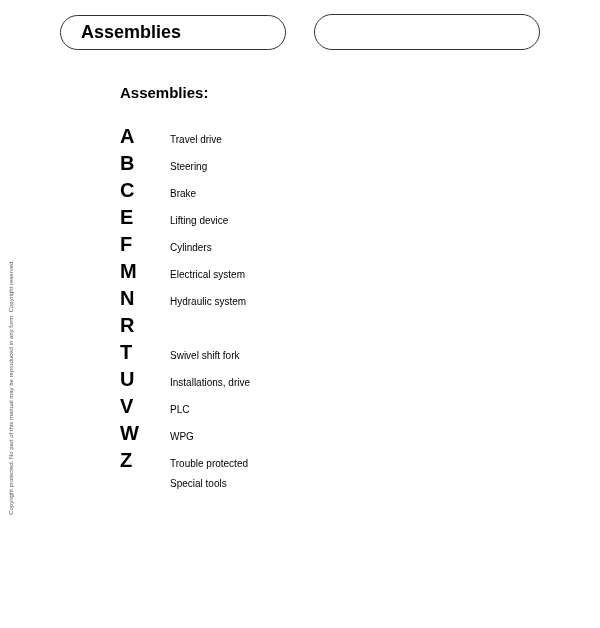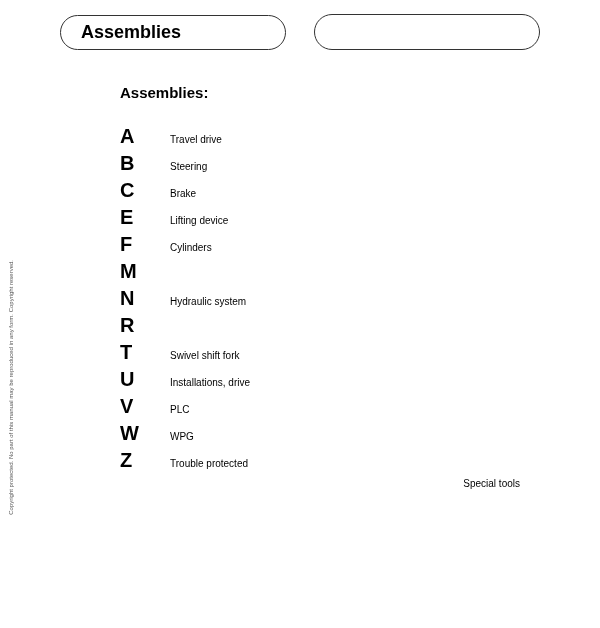--- a/index.html
+++ b/index.html
@@ -37,21 +37,21 @@
 
     .header-box-right {
       border: 1.5px solid #333;
       border-radius: 20px;
       padding: 6px 20px;
       flex: 1;
       height: 36px;
     }
 
     .main-content {
-      padding: 20px 80px 20px 120px;
+      padding: 20px 100px 20px 120px;
     }
 
     .section-title {
       font-weight: bold;
       font-size: 15px;
       margin-bottom: 24px;
     }
 
     .assembly-list {
       display: flex;
@@ -76,21 +76,20 @@
     .description {
       font-size: 10px;
       font-family: Arial, sans-serif;
     }
 
     .assembly-item-indent {
       display: flex;
       align-items: baseline;
       padding-left: 50px;
       margin-top: 2px;
-      justify-content: flex-end;
     }
 
     .copyright-text {
       position: absolute;
       left: 8px;
       top: 260px;
       width: 20px;
       font-size: 6px;
       color: #555;
       line-height: 1.3;
@@ -127,20 +126,21 @@
       <div class="assembly-item">
         <span class="letter">E</span>
         <span class="description">Lifting device</span>
       </div>
       <div class="assembly-item">
         <span class="letter">F</span>
         <span class="description">Cylinders</span>
       </div>
       <div class="assembly-item">
         <span class="letter">M</span>
+        <span class="description">Electrical system</span>
       </div>
       <div class="assembly-item">
         <span class="letter">N</span>
         <span class="description">Hydraulic system</span>
       </div>
       <div class="assembly-item">
         <span class="letter">R</span>
       </div>
       <div class="assembly-item">
         <span class="letter">T</span>

